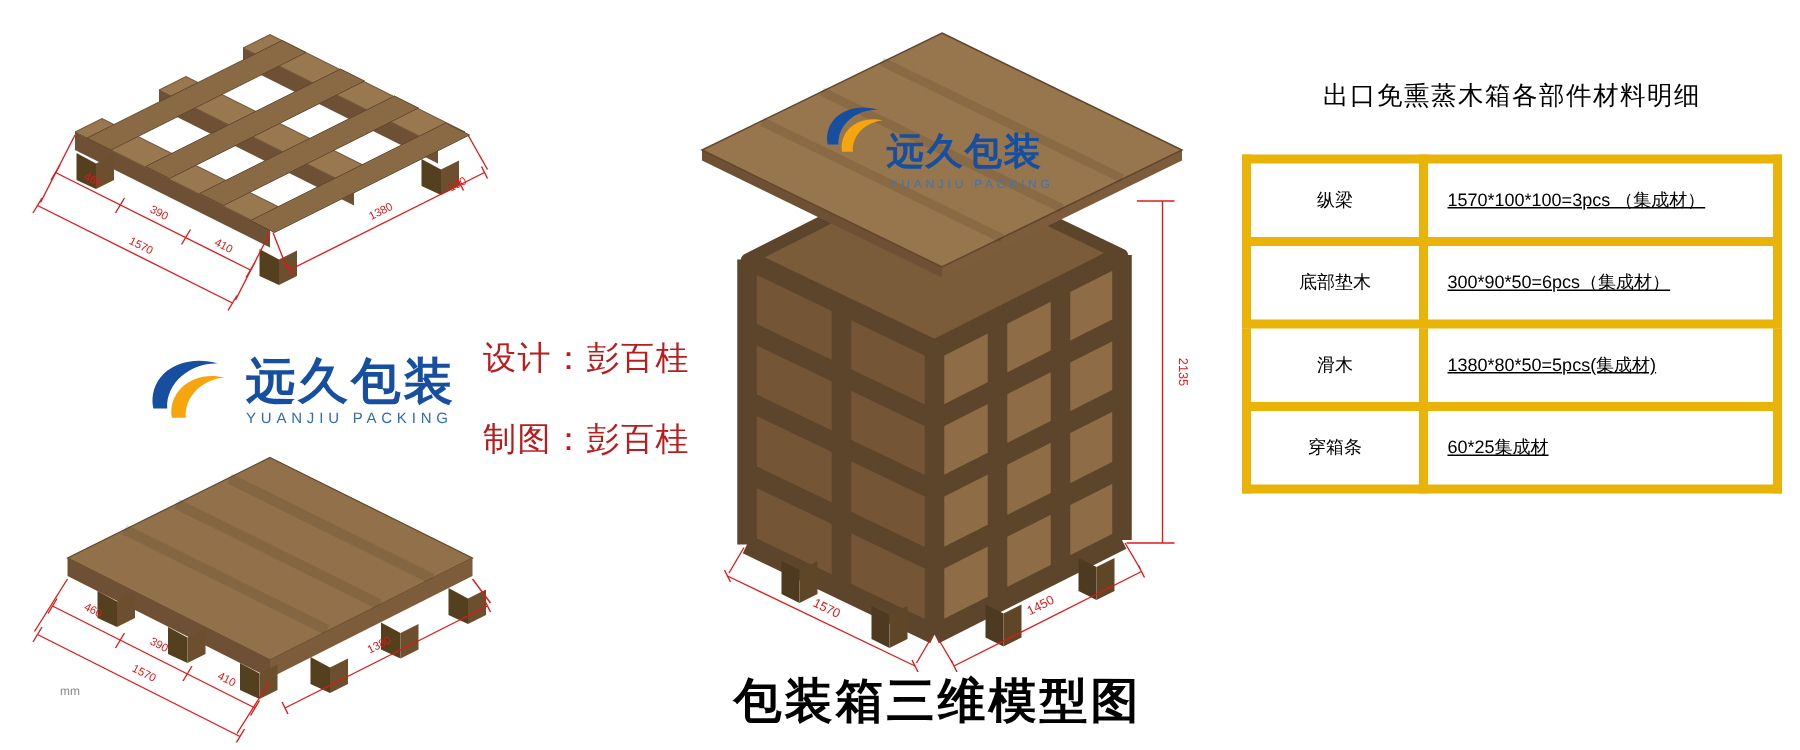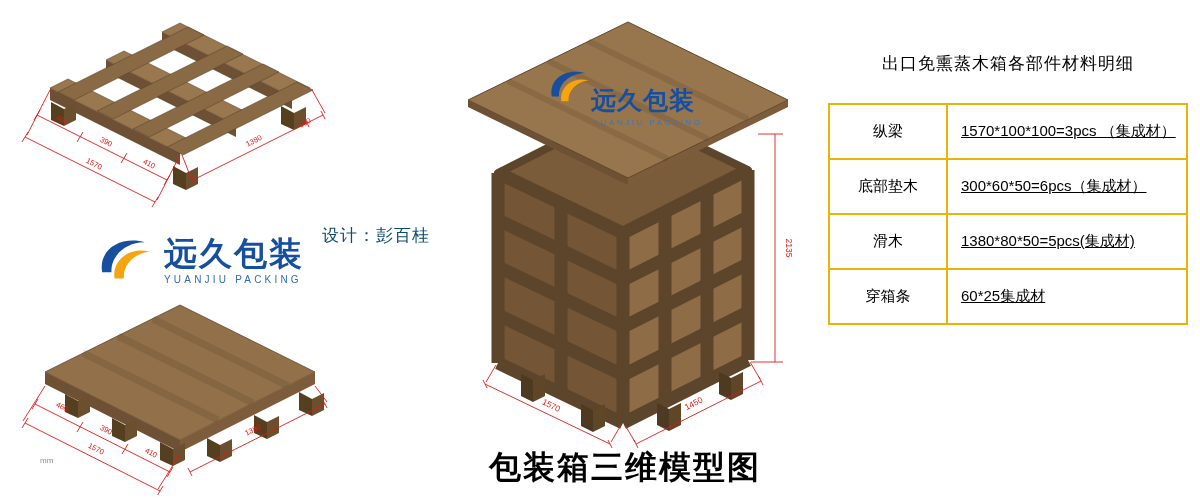--- a/index.html
+++ b/index.html
@@ -6,32 +6,32 @@
   body { background:#fff; font-family:"Liberation Sans","DejaVu Sans",sans-serif; }
   .page { position:relative; width:1200px; height:500px; background:#ffffff; overflow:hidden; }
   .abs { position:absolute; }
 
   
   .logo-block { display:flex; align-items:center; gap:4px; }
   .logo-name { font-size:33px; font-weight:bold; color:#164fa0; letter-spacing:2px; line-height:1.05; }
   .logo-sub { font-size:10px; letter-spacing:3.2px; color:#2f6db5; margin-top:3px; }
 
   
-  .credits { font-size:17px; color:#0c4a6e; }
+  .credits { font-size:22px; color:#b91c1c; }
   .credits div { margin-bottom:24px; letter-spacing:1px; }
 
   
   .main-title { width:370px; text-align:center; font-size:32px; font-weight:bold; color:#000;
                 letter-spacing:2px; }
 
   
   .table-wrap { width:360px; }
   .table-title { text-align:center; font-size:17px; color:#000; letter-spacing:1px; margin-bottom:28px; }
   table.materials { width:100%; border-collapse:collapse; }
-  table.materials td { border:2px solid #eab308; height:55px; font-size:15px; color:#000; }
+  table.materials td { border:6px solid #eab308; height:55px; font-size:12px; color:#000; }
   td.part { width:118px; text-align:center; }
   td.spec { padding-left:13px;text-decoration:underline; }
 
   .unit-note { font-size:8px; color:#8a8a8a; }
 
   svg text { font-family:"Liberation Sans","DejaVu Sans",sans-serif; }
 </style>
 </head>
 <body>
 
@@ -93,20 +93,21 @@
       <path d="M18,44 C15,26 33,13 52,18 C38,19 26,30 27,44 Z" fill="#f6a50f"></path>
     </svg>
     <div class="logo-text">
       <div class="logo-name">远久包装</div>
       <div class="logo-sub">YUANJIU PACKING</div>
     </div>
   </div>
 
   <div class="abs credits" style="left:322px; top:224px;">
     <div>设计：彭百桂</div>
+    <div>制图：彭百桂</div>
   </div>
 
   <svg class="abs" style="left:5px; top:290px;" width="360" height="205" viewBox="0 0 360 205">
     <g>
       <polygon points="175,15 310,82 175,150 40,82" fill="#91704a" stroke="#5f472c" stroke-width="0.8"></polygon>
       <line x1="148" y1="29" x2="283" y2="96" stroke="rgba(70,45,20,0.15)" stroke-width="7"></line>
       <line x1="113" y1="46" x2="248" y2="113" stroke="rgba(70,45,20,0.15)" stroke-width="7"></line>
       <line x1="78" y1="63" x2="213" y2="130" stroke="rgba(70,45,20,0.15)" stroke-width="7"></line>
       <polygon points="40,82 175,150 175,162 40,94" fill="#6e5134"></polygon>
       <polygon points="175,150 310,82 310,94 175,162" fill="#7d5c3b"></polygon>
@@ -226,21 +227,21 @@
   <div class="abs table-wrap" style="left:828px; top:52px;">
     <div class="table-title">出口免熏蒸木箱各部件材料明细</div>
     <table class="materials">
       <tbody>
         <tr>
           <td class="part">纵梁</td>
           <td class="spec">1570*100*100=3pcs （集成材）</td>
         </tr>
         <tr>
           <td class="part">底部垫木</td>
-          <td class="spec">300*60*50=6pcs（集成材）</td>
+          <td class="spec">300*90*50=6pcs（集成材）</td>
         </tr>
         <tr>
           <td class="part">滑木</td>
           <td class="spec">1380*80*50=5pcs(集成材)</td>
         </tr>
         <tr>
           <td class="part">穿箱条</td>
           <td class="spec">60*25集成材</td>
         </tr>
       </tbody>

